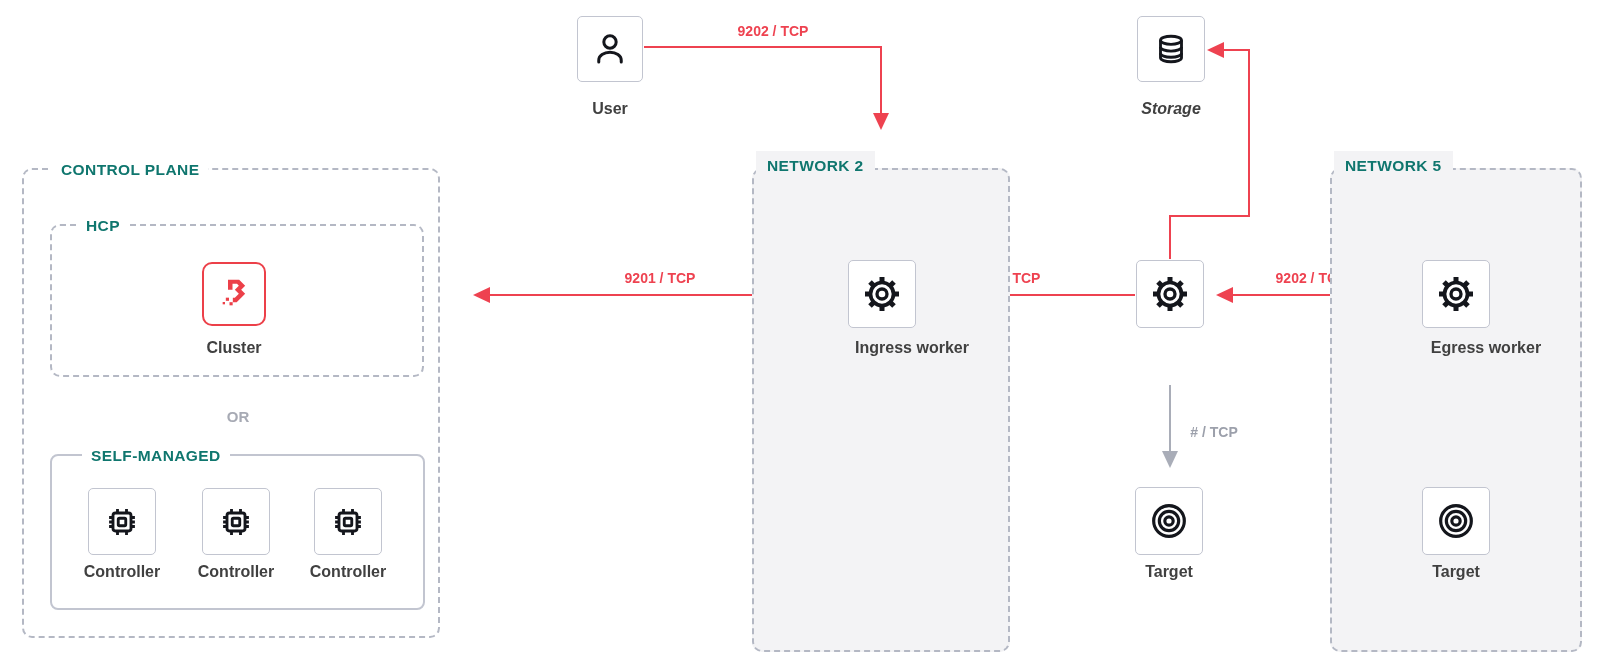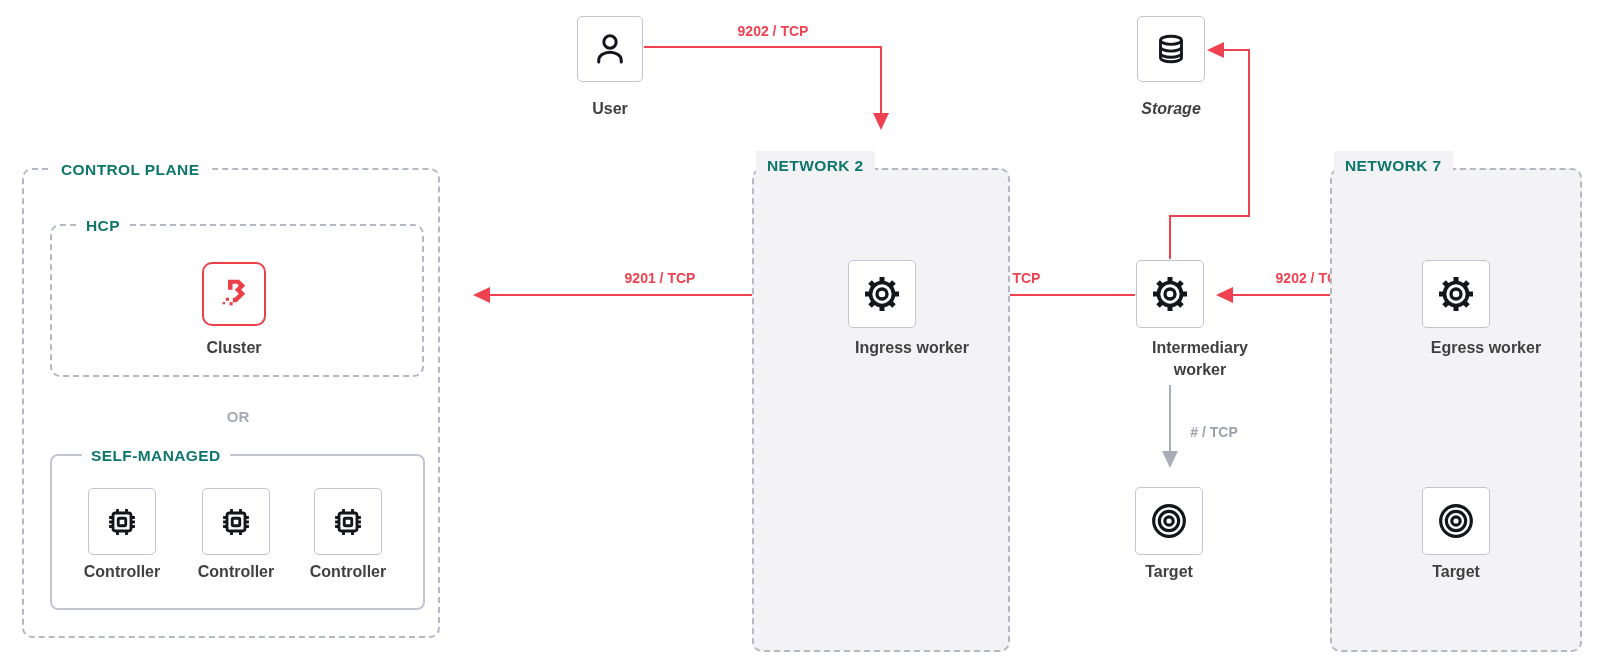--- a/index.html
+++ b/index.html
@@ -177,34 +177,33 @@
 
   <div class="node" style="left:1136px; top:260px; width:68px; height:68px;">
     <svg class="icon" width="40" height="40" viewBox="0 0 24 24">
       <g fill="none" stroke="#14161c">
         <path stroke-width="3" d="M22.2 12h-3.2 M12 22.2v-3.2 M1.8 12h3.2 M12 1.8v3.2 M19.2 4.8l-2.3 2.3 M4.8 4.8l2.3 2.3 M19.2 19.2l-2.3-2.3 M4.8 19.2l2.3-2.3"></path>
         <circle cx="12" cy="12" r="6.9" stroke-width="2.2"></circle>
         <circle cx="12" cy="12" r="3" stroke-width="2"></circle>
       </g>
     </svg>
   </div>
-  <div class="nlabel wrap" style="left:1170px; top:337px;">Intermediary worker</div>
   <div class="node" style="left:1135px; top:487px; width:68px; height:68px;">
     <svg class="icon" width="40" height="40" viewBox="0 0 24 24">
       <g fill="none" stroke="#14161c" stroke-width="1.9">
         <circle cx="12" cy="12" r="9.2"></circle>
         <circle cx="12" cy="12" r="5.8"></circle>
         <circle cx="12" cy="12" r="2.5"></circle>
       </g>
     </svg>
   </div>
   <div class="nlabel" style="left:1169px; top:561px;">Target</div>
 
   <div class="group dashed netfill" style="left:1330px; top:168px; width:252px; height:484px;">
-    <div class="gtitle netbg" style="left:2px;">NETWORK 7</div>
+    <div class="gtitle netbg" style="left:2px;">NETWORK 5</div>
   </div>
   <div class="node" style="left:1422px; top:260px; width:68px; height:68px;">
     <svg class="icon" width="40" height="40" viewBox="0 0 24 24">
       <g fill="none" stroke="#14161c">
         <path stroke-width="3" d="M22.2 12h-3.2 M12 22.2v-3.2 M1.8 12h3.2 M12 1.8v3.2 M19.2 4.8l-2.3 2.3 M4.8 4.8l2.3 2.3 M19.2 19.2l-2.3-2.3 M4.8 19.2l2.3-2.3"></path>
         <circle cx="12" cy="12" r="6.9" stroke-width="2.2"></circle>
         <circle cx="12" cy="12" r="3" stroke-width="2"></circle>
       </g>
     </svg>
   </div>

